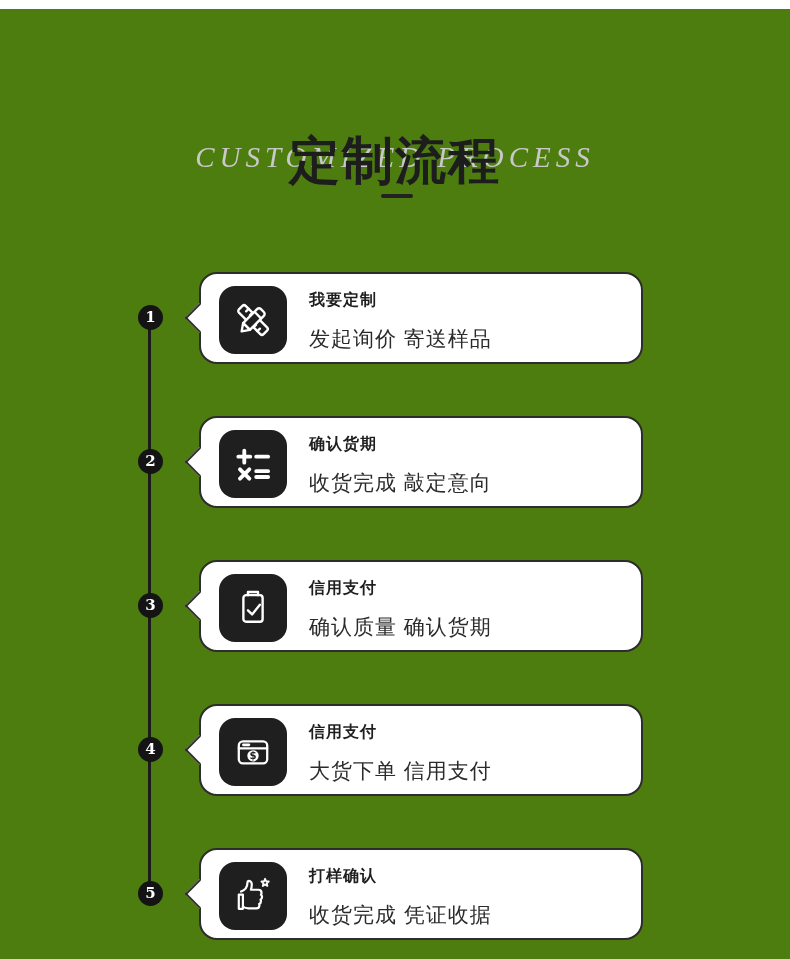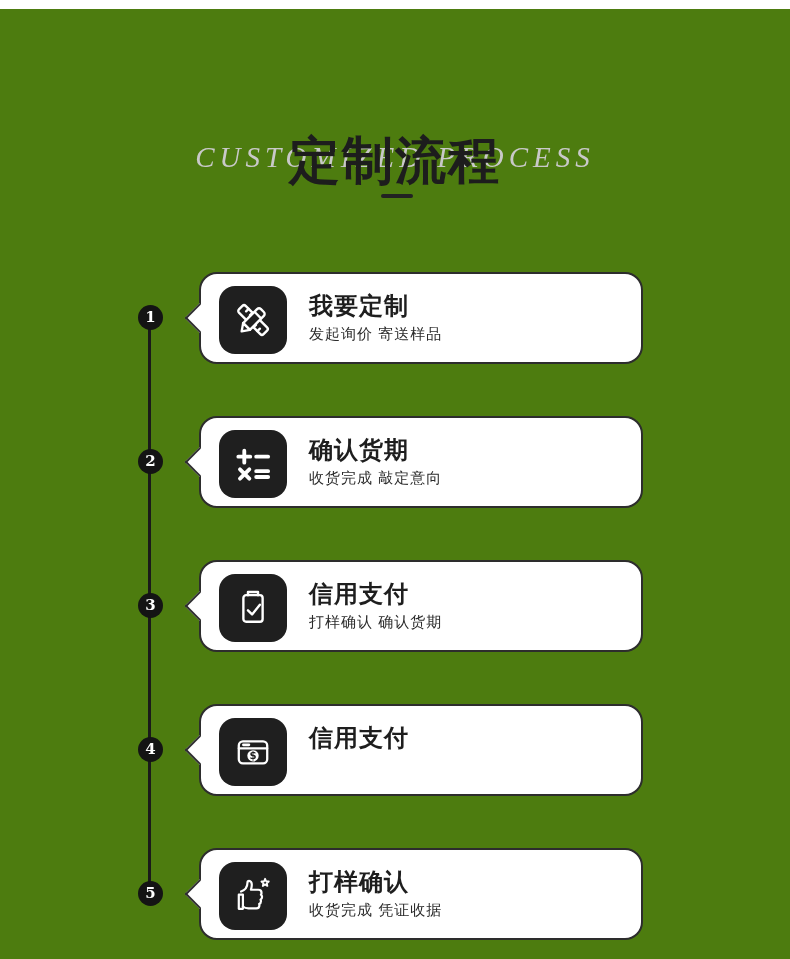--- a/index.html
+++ b/index.html
@@ -57,26 +57,26 @@
 
   .icon-tile {
     position:absolute; left:18px; top:12px; width:68px; height:68px;
     background:#1f1f1f; border-radius:16px;
     display:flex; align-items:center; justify-content:center;
   }
   .icon-tile svg { width:44px; height:44px; display:block; }
 
   .step-title {
     position:absolute; left:108px; top:16px;
-    font-size:24px; font-weight:700; color:#1e1e1e; letter-spacing:1px;
+    font-size:16px; font-weight:700; color:#1e1e1e; letter-spacing:1px;
     white-space:nowrap;
   }
   .step-desc {
     position:absolute; left:108px; top:51px;
-    font-size:15px; font-weight:400; color:#2b2b2b; letter-spacing:1px;
+    font-size:21px; font-weight:400; color:#2b2b2b; letter-spacing:1px;
     white-space:nowrap;
   }
 
   .bottom-bar {
     position:absolute; left:0; top:952px; width:790px; height:7px;
     background:#edf3f9;
   }
 </style>
 </head>
 <body>
@@ -135,38 +135,39 @@
     <div class="step-card">
       <div class="card-notch"></div>
       <div class="icon-tile">
         <svg viewBox="0 0 48 48" fill="none" stroke="#fff" stroke-width="2.6" stroke-linecap="round" stroke-linejoin="round">
           <rect x="13.5" y="10" width="21" height="29" rx="3"></rect>
           <path d="M18.5 10V6.5h11V10"></path>
           <path d="M18.5 26.5l4.5 4.5 8.5-10.5"></path>
         </svg>
       </div>
       <div class="step-title">信用支付</div>
-      <div class="step-desc">打样确认 确认货期</div>
+      <div class="step-desc">确认质量 确认货期</div>
     </div>
   </div>
 
   <div class="step-row row-3">
     <div class="step-num">4</div>
     <div class="step-card">
       <div class="card-notch"></div>
       <div class="icon-tile">
         <svg viewBox="0 0 48 48" fill="none" stroke="#fff" stroke-width="2.5" stroke-linecap="round" stroke-linejoin="round">
           <rect x="8.5" y="12.5" width="31" height="24" rx="4.5"></rect>
           <path d="M8.5 20h31"></path>
           <path d="M13.5 16.2h6" stroke-width="3"></path>
           <circle cx="24" cy="28.2" r="6.2" fill="#fff" stroke="none"></circle>
           <text x="24" y="32" text-anchor="middle" fill="#1f1f1f" stroke="none" font-family="DejaVu Sans, Liberation Sans, sans-serif" font-size="11" font-weight="bold">$</text>
         </svg>
       </div>
       <div class="step-title">信用支付</div>
+      <div class="step-desc">大货下单 信用支付</div>
     </div>
   </div>
 
   <div class="step-row row-4">
     <div class="step-num">5</div>
     <div class="step-card">
       <div class="card-notch"></div>
       <div class="icon-tile">
         <svg viewBox="0 0 48 48" fill="none" stroke="#fff" stroke-width="2.4" stroke-linecap="round" stroke-linejoin="round">
           <path d="M8.5 22.5h4.5v15.5H8.5z"></path>

